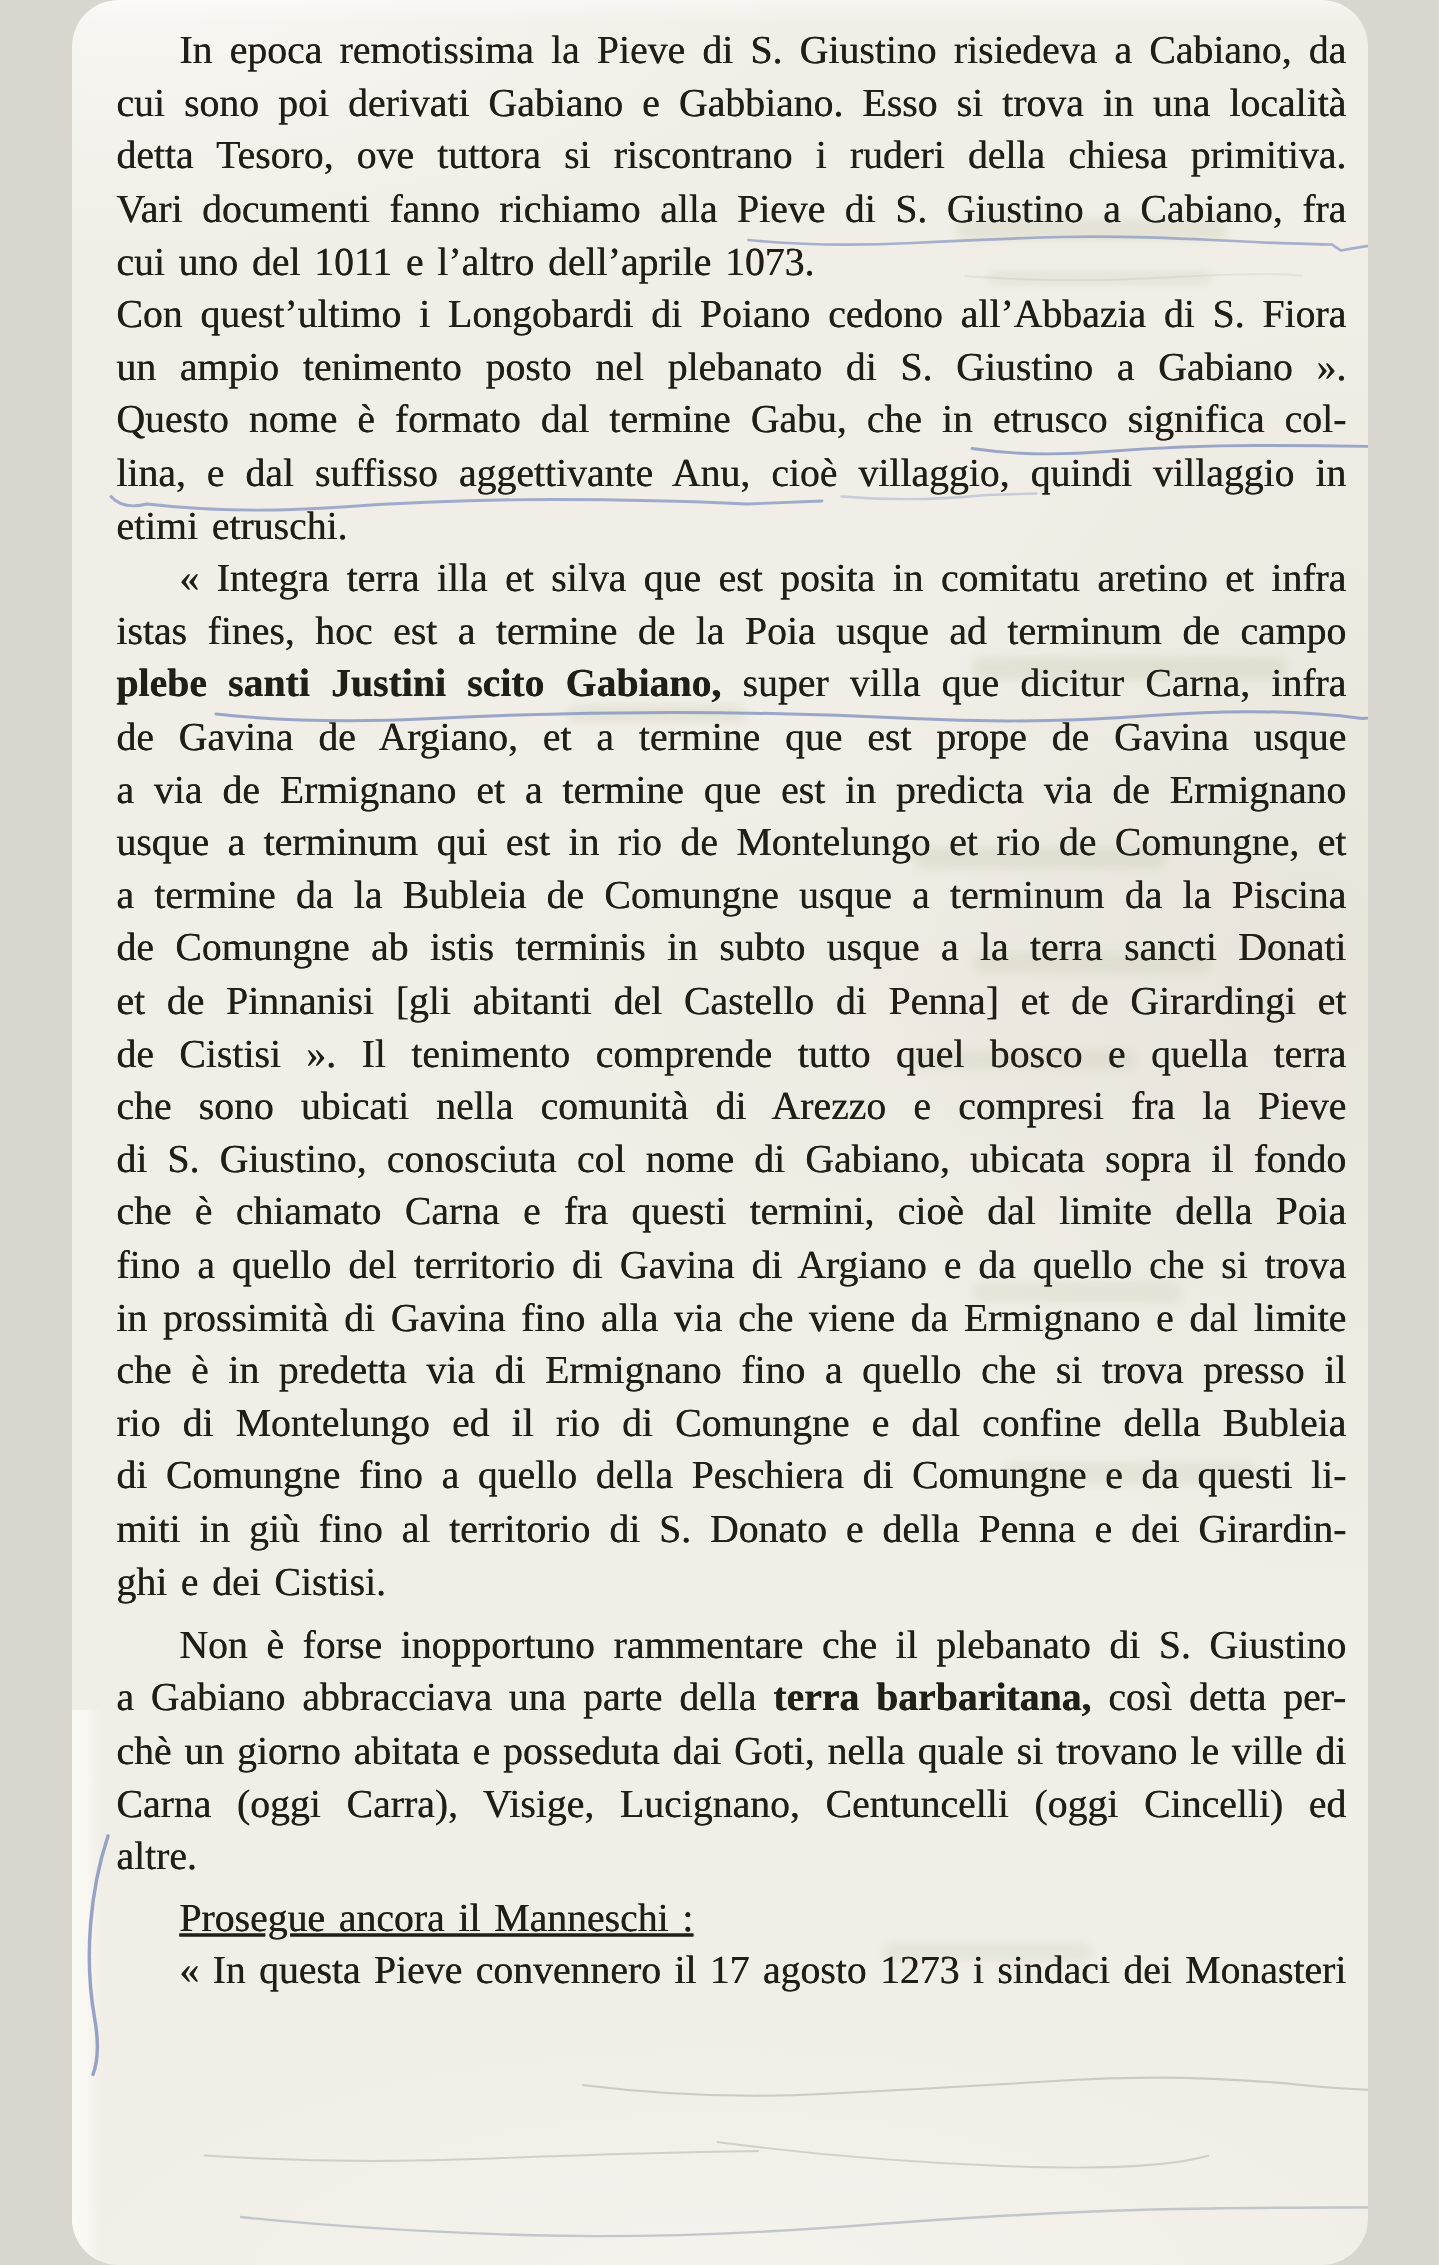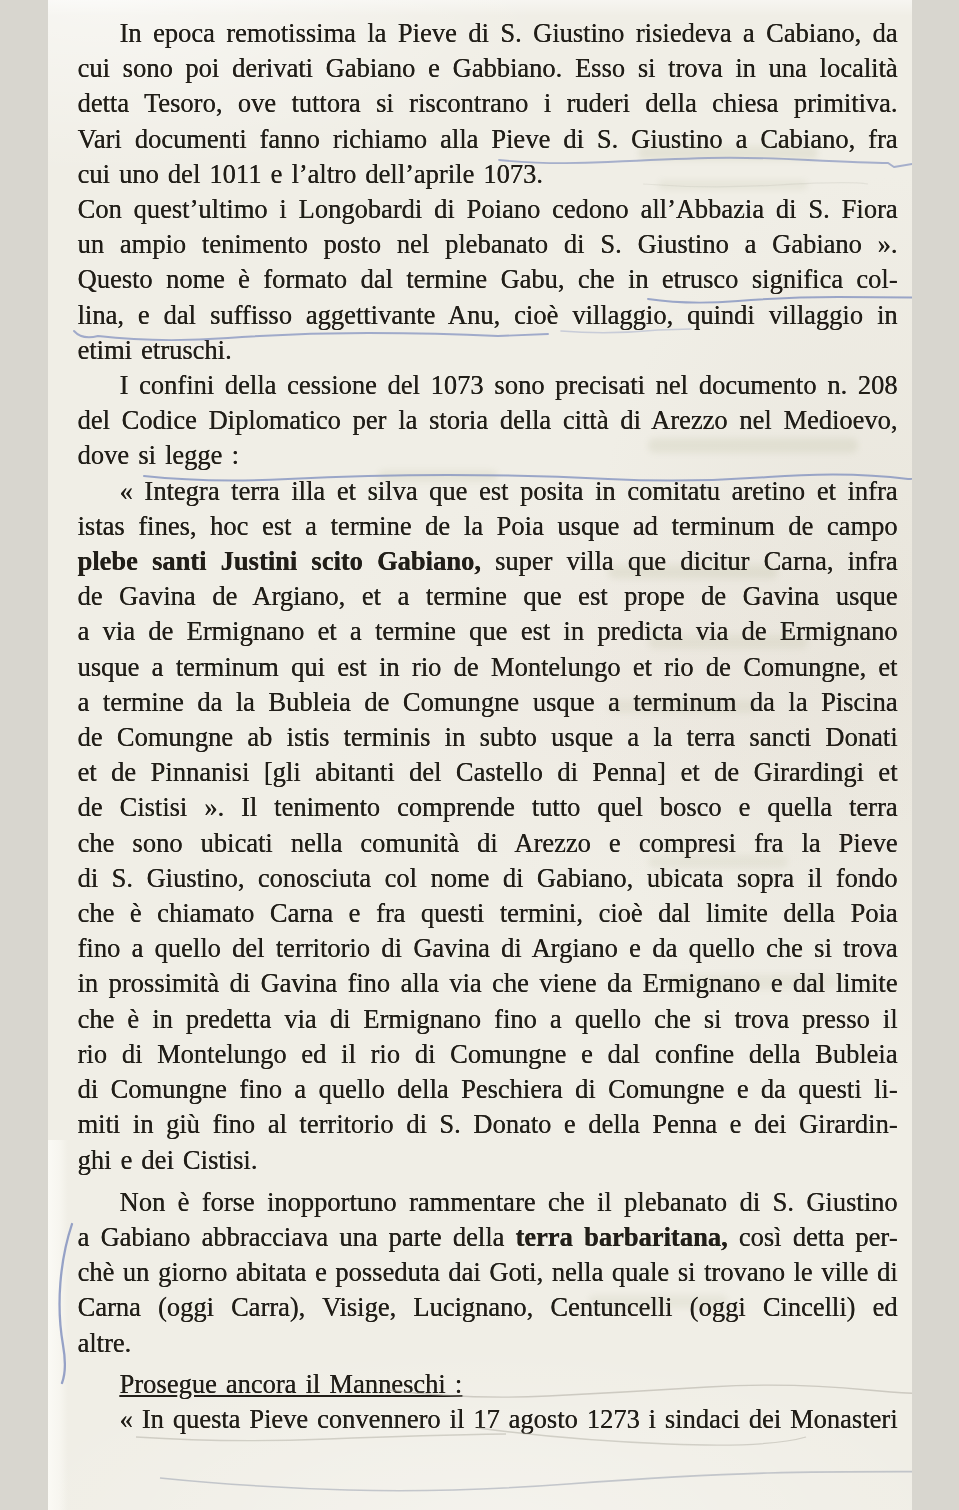--- a/index.html
+++ b/index.html
@@ -10,20 +10,21 @@
     overflow:hidden;
     background:
       radial-gradient(ellipse 720px 280px at 6% 0%, rgba(255,255,255,.50), transparent 62%),
       linear-gradient(180deg, rgba(255,255,255,.45) 0px, rgba(255,255,255,0) 16px),
       radial-gradient(ellipse 420px 640px at 97% 42%, rgba(206,198,183,.22), transparent 72%),
       radial-gradient(ellipse 500px 300px at 70% 45%, rgba(223,203,196,.12), transparent 70%),
       radial-gradient(ellipse 700px 260px at 50% 101%, rgba(255,255,255,.28), transparent 70%),
       var(--paper,#f0eee6);
     font-family:"Liberation Serif","DejaVu Serif",serif;
     color:var(--ink,#211e18);
+    border-radius:31px;
   }
   .edge-left{
     position:absolute;left:0;top:1140px;bottom:0;width:20px;
     background:linear-gradient(90deg,#fbfaf5 0%,rgba(251,250,245,.65) 55%,rgba(251,250,245,0) 100%);
   }
   .text-block{
     position:absolute;left:30px;right:14px;top:16px;
     font-size:26.5px;line-height:35.2px;
     text-shadow:0.25px 0 0 currentColor;
   }
@@ -65,25 +66,20 @@
         <div class="ln j"><span>detta Tesoro, ove tuttora si riscontrano i ruderi della chiesa primitiva.</span></div>
         <div class="ln j"><span>Vari documenti fanno richiamo alla Pieve di S. Giustino a Cabiano, fra</span></div>
         <div class="ln"><span>cui uno del 1011 e l’altro dell’aprile 1073.</span></div>
       </div>
       <div class="para">
         <div class="ln j"><span>Con quest’ultimo i Longobardi di Poiano cedono all’Abbazia di S. Fiora</span></div>
         <div class="ln j"><span>un ampio tenimento posto nel plebanato di S. Giustino a Gabiano ».</span></div>
         <div class="ln j"><span>Questo nome è formato dal termine Gabu, che in etrusco significa col-</span></div>
         <div class="ln j"><span>lina, e dal suffisso aggettivante Anu, cioè villaggio, quindi villaggio in</span></div>
         <div class="ln"><span>etimi etruschi.</span></div>
-      </div>
-      <div class="para indent">
-        <div class="ln j"><span>I confini della cessione del 1073 sono precisati nel documento n. 208</span></div>
-        <div class="ln j"><span>del Codice Diplomatico per la storia della città di Arezzo nel Medioevo,</span></div>
-        <div class="ln"><span>dove si legge :</span></div>
       </div>
       <div class="para indent">
         <div class="ln j"><span>« Integra terra illa et silva que est posita in comitatu aretino et infra</span></div>
         <div class="ln j"><span>istas fines, hoc est a termine de la Poia usque ad terminum de campo</span></div>
         <div class="ln j"><span class="b">plebe santi Justini scito Gabiano,</span><span> super villa que dicitur Carna, infra</span></div>
         <div class="ln j"><span>de Gavina de Argiano, et a termine que est prope de Gavina usque</span></div>
         <div class="ln j"><span>a via de Ermignano et a termine que est in predicta via de Ermignano</span></div>
         <div class="ln j"><span>usque a terminum qui est in rio de Montelungo et rio de Comungne, et</span></div>
         <div class="ln j"><span>a termine da la Bubleia de Comungne usque a terminum da la Piscina</span></div>
         <div class="ln j"><span>de Comungne ab istis terminis in subto usque a la terra sancti Donati</span></div>

